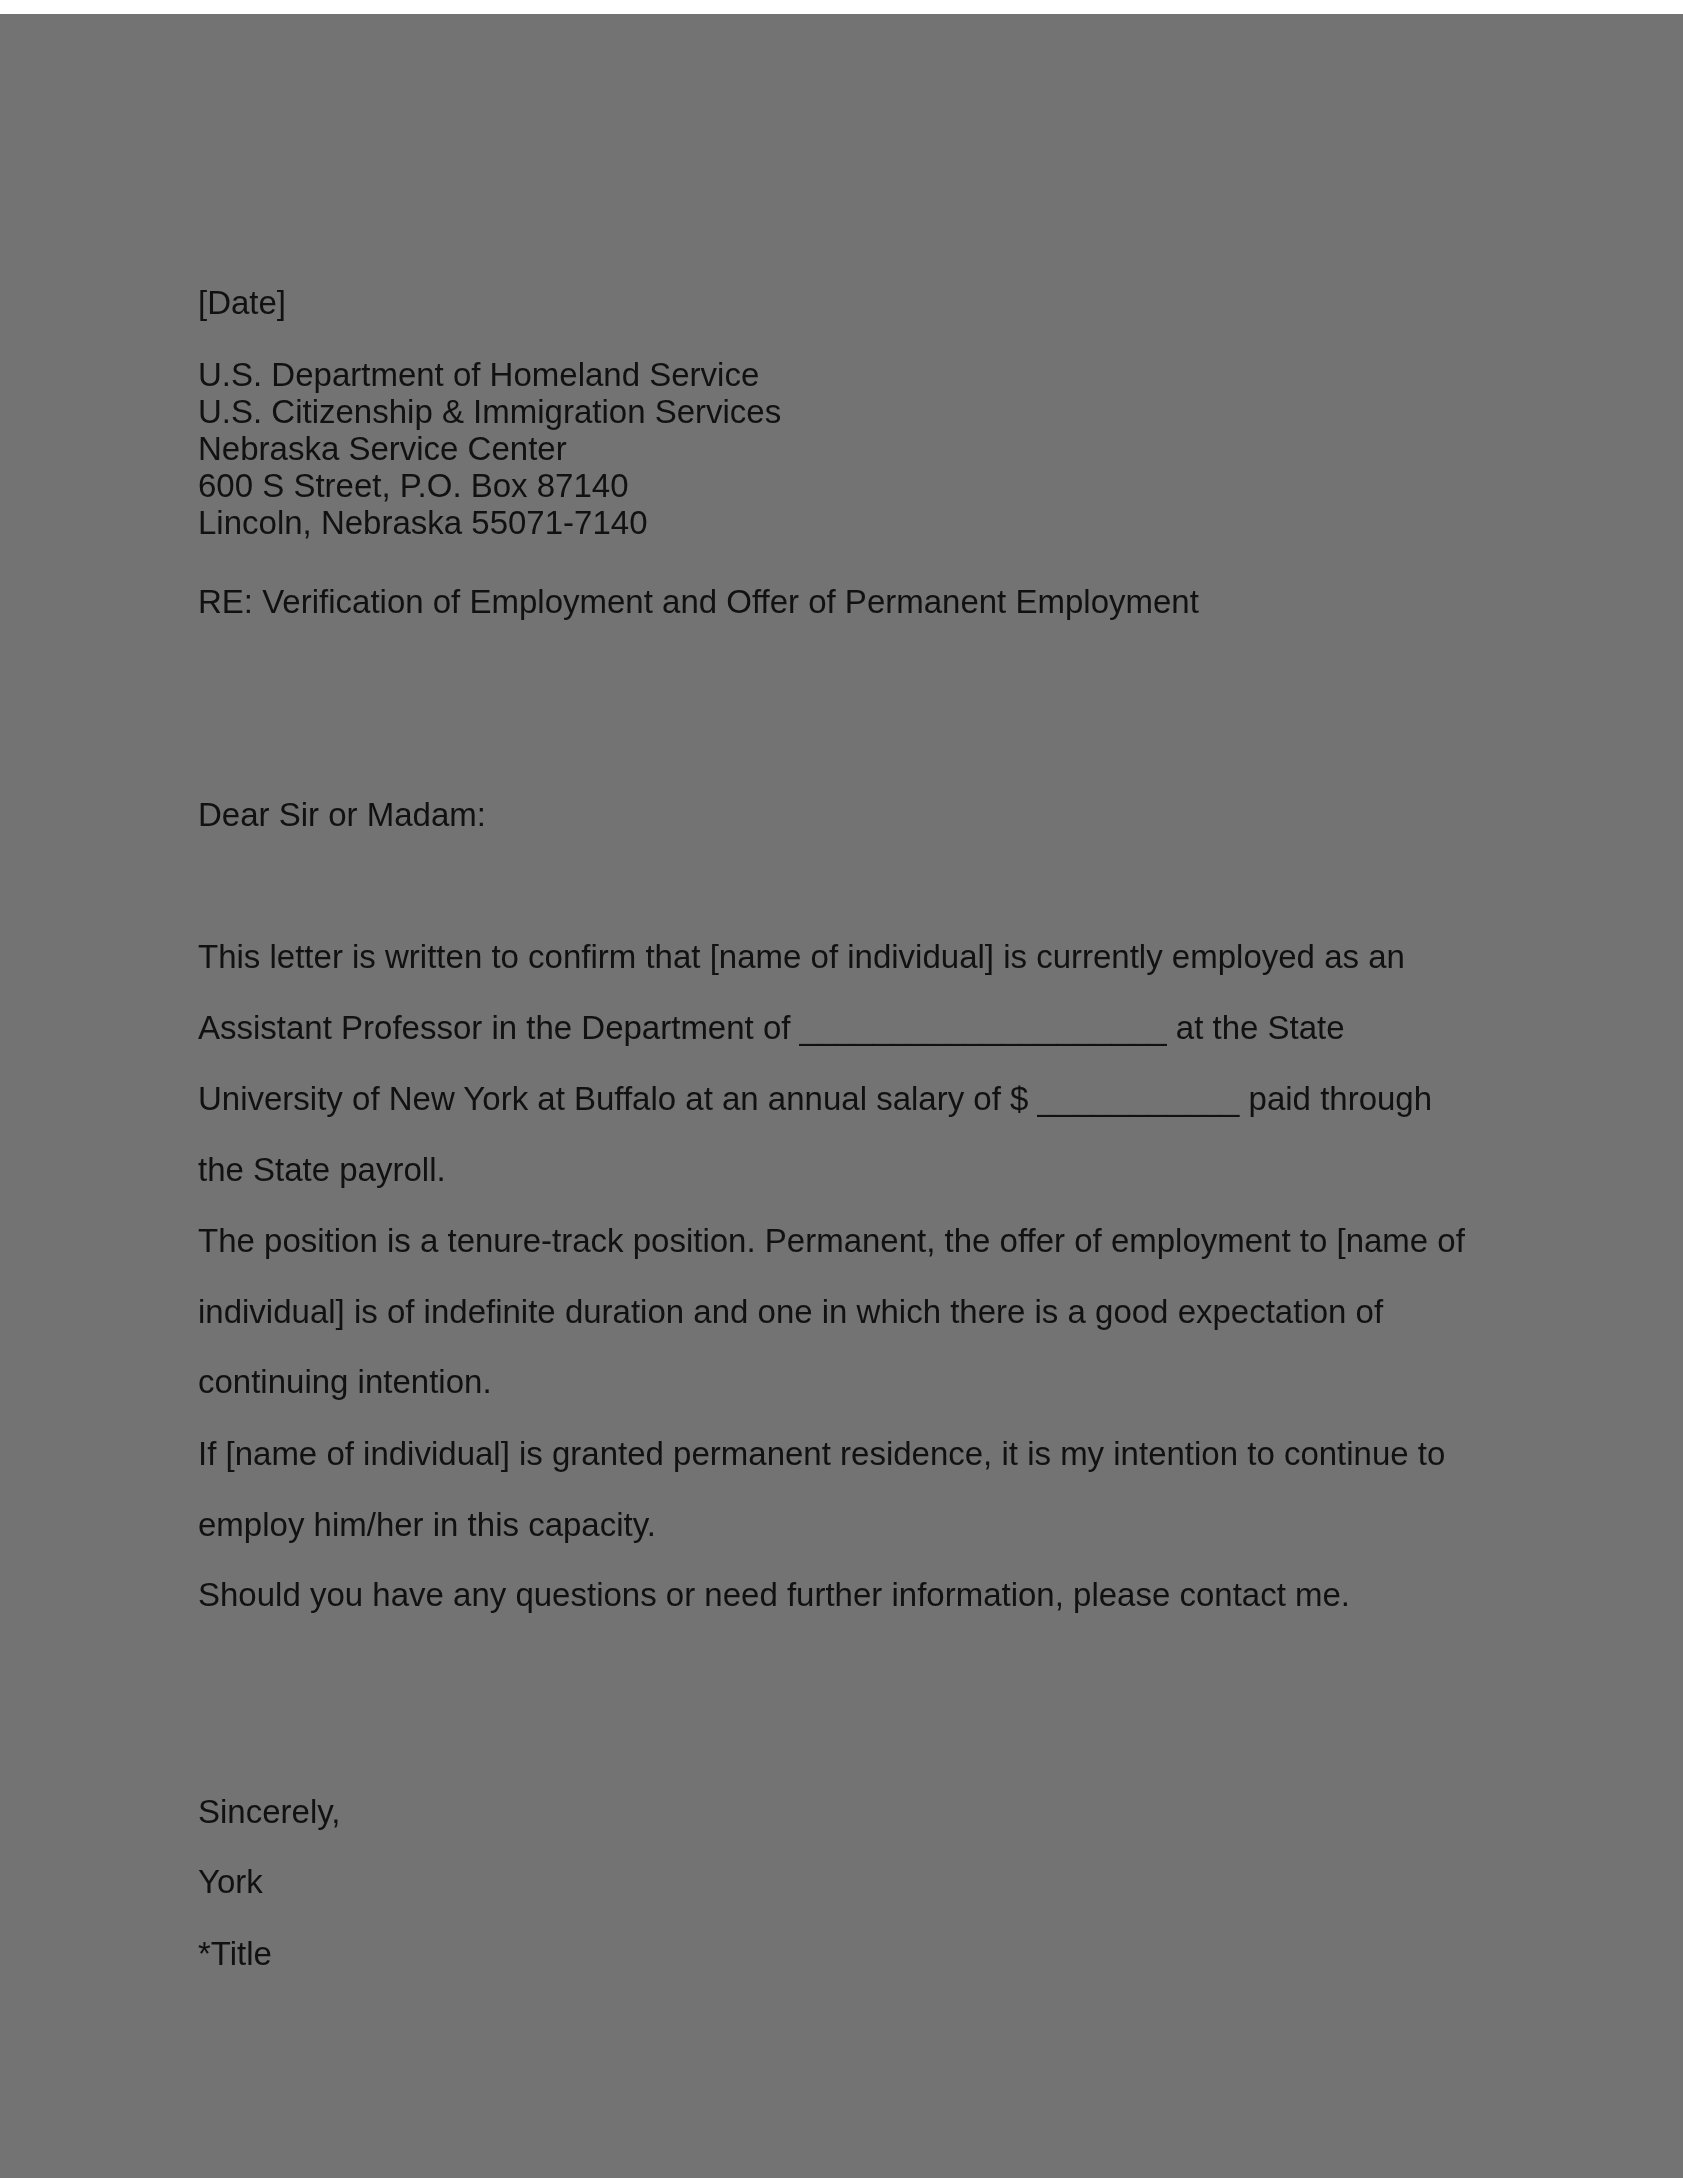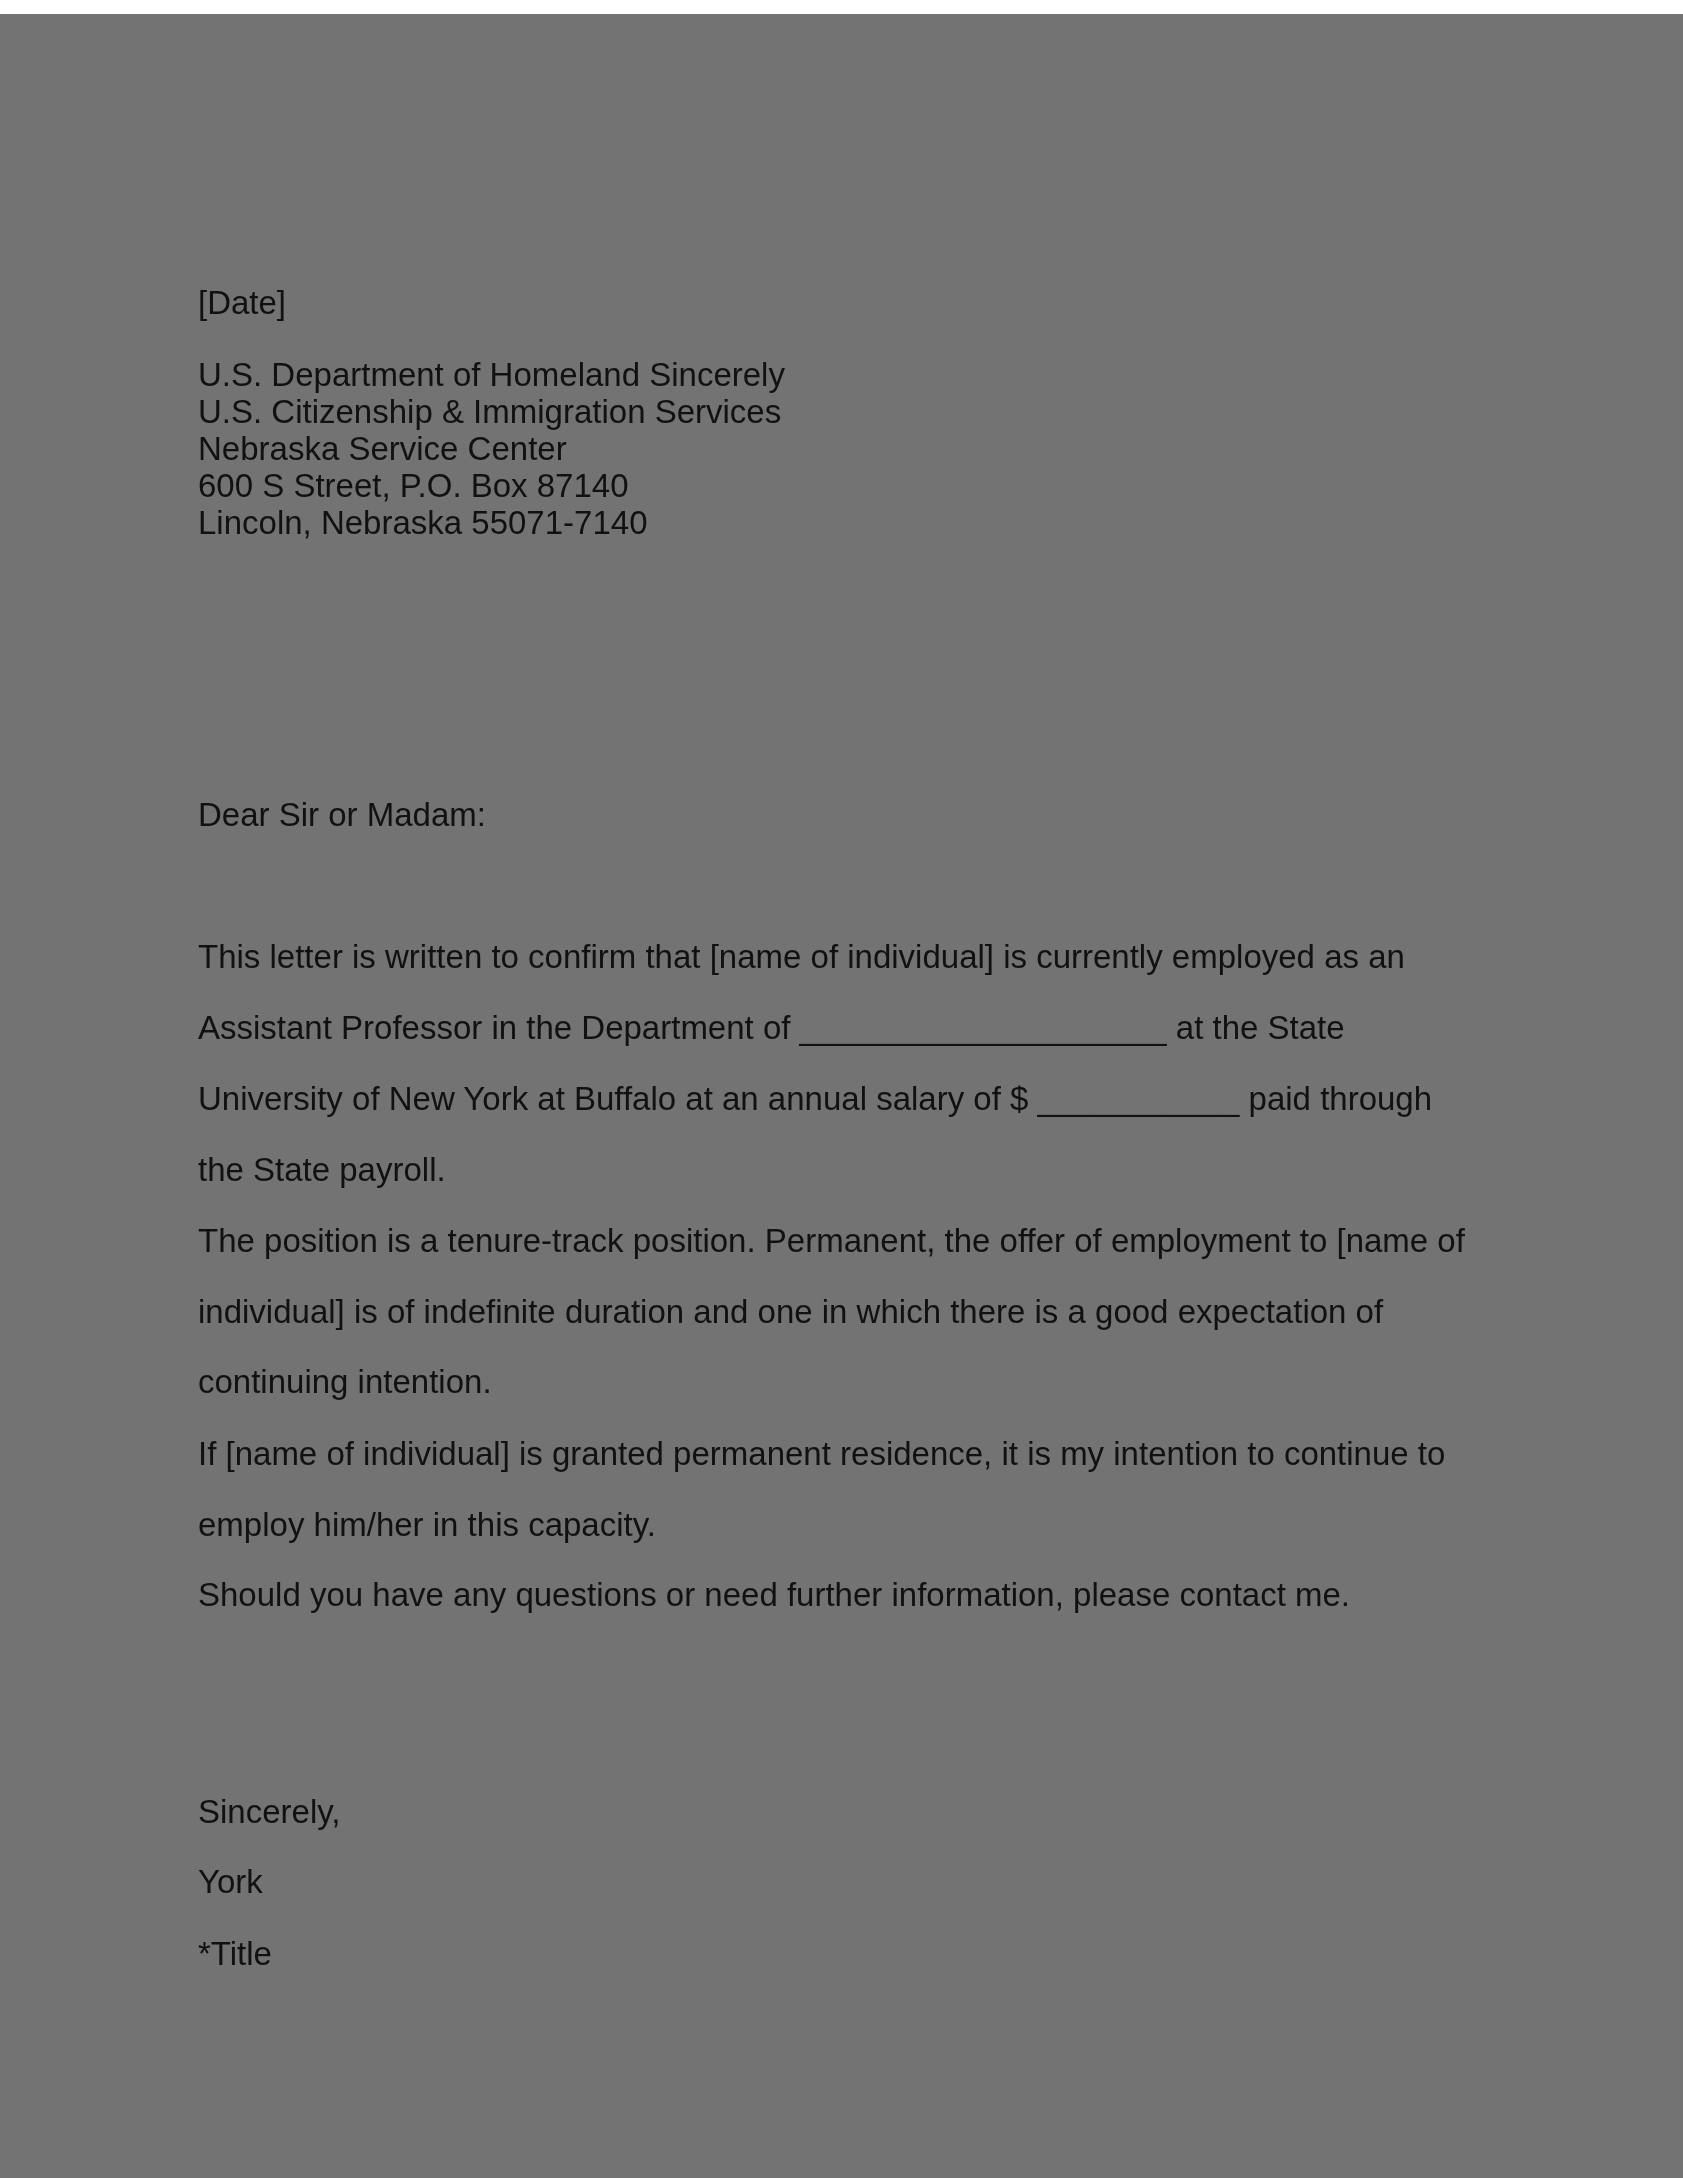--- a/index.html
+++ b/index.html
@@ -16,27 +16,28 @@
     margin: 0;
   }
 </style>
 </head>
 <body>
 
 <div class="page">
   <p class="ln" style="top:272px">[Date]</p>
 
   <div>
-    <p class="ln" style="top:344px">U.S. Department of Homeland Sincerely</p>
+    <p class="ln" style="top:344px">U.S. Department of Homeland Service</p>
     <p class="ln" style="top:381px">U.S. Citizenship &amp; Immigration Services</p>
     <p class="ln" style="top:418px">Nebraska Service Center</p>
     <p class="ln" style="top:455px">600 S Street, P.O. Box 87140</p>
     <p class="ln" style="top:492px">Lincoln, Nebraska 55071-7140</p>
   </div>
 
+  <p class="ln" style="top:571px">RE: Verification of Employment and Offer of Permanent Employment</p>
 
 
   <p class="ln" style="top:784px">Dear Sir or Madam:</p>
 
   <div>
     <p class="ln" style="top:926px">This letter is written to confirm that [name of individual] is currently employed as an</p>
     <p class="ln" style="top:997px">Assistant Professor in the Department of ____________________ at the State</p>
     <p class="ln" style="top:1068px">University of New York at Buffalo at an annual salary of $ ___________ paid through</p>
     <p class="ln" style="top:1139px">the State payroll.</p>
     <p class="ln" style="top:1210px">The position is a tenure-track position. Permanent, the offer of employment to [name of</p>

